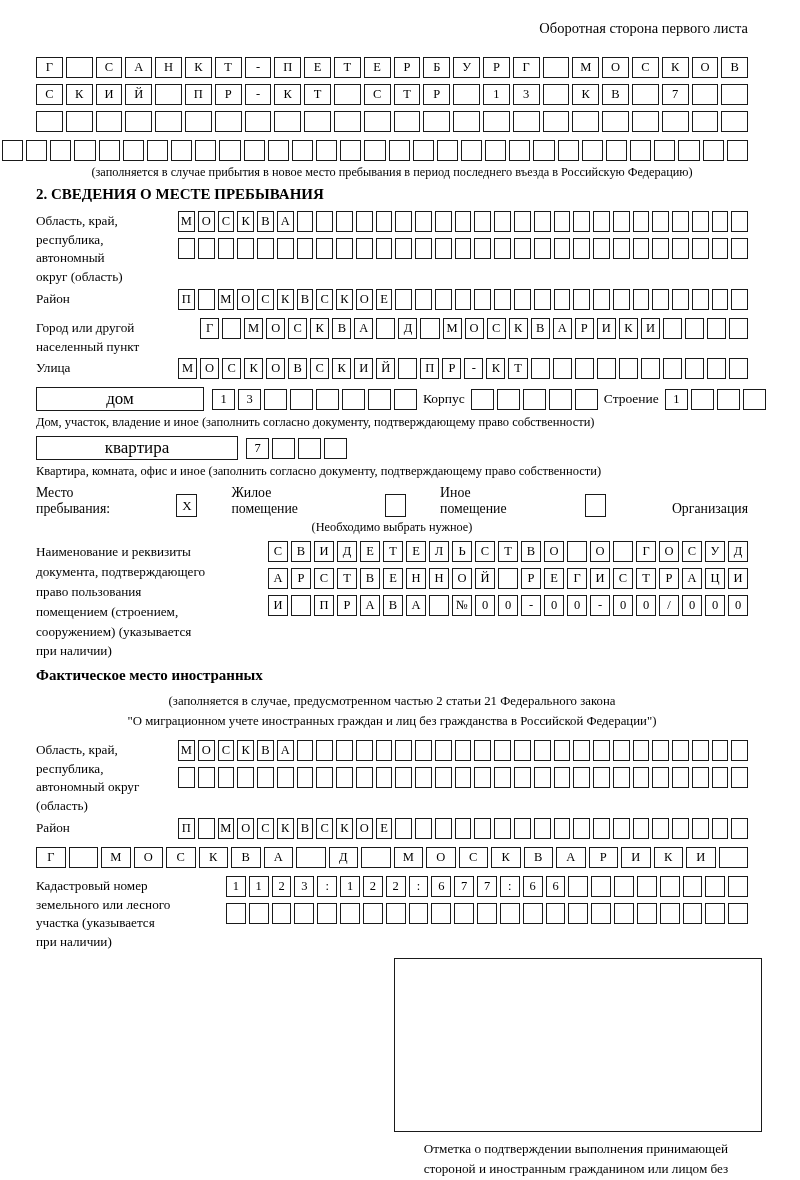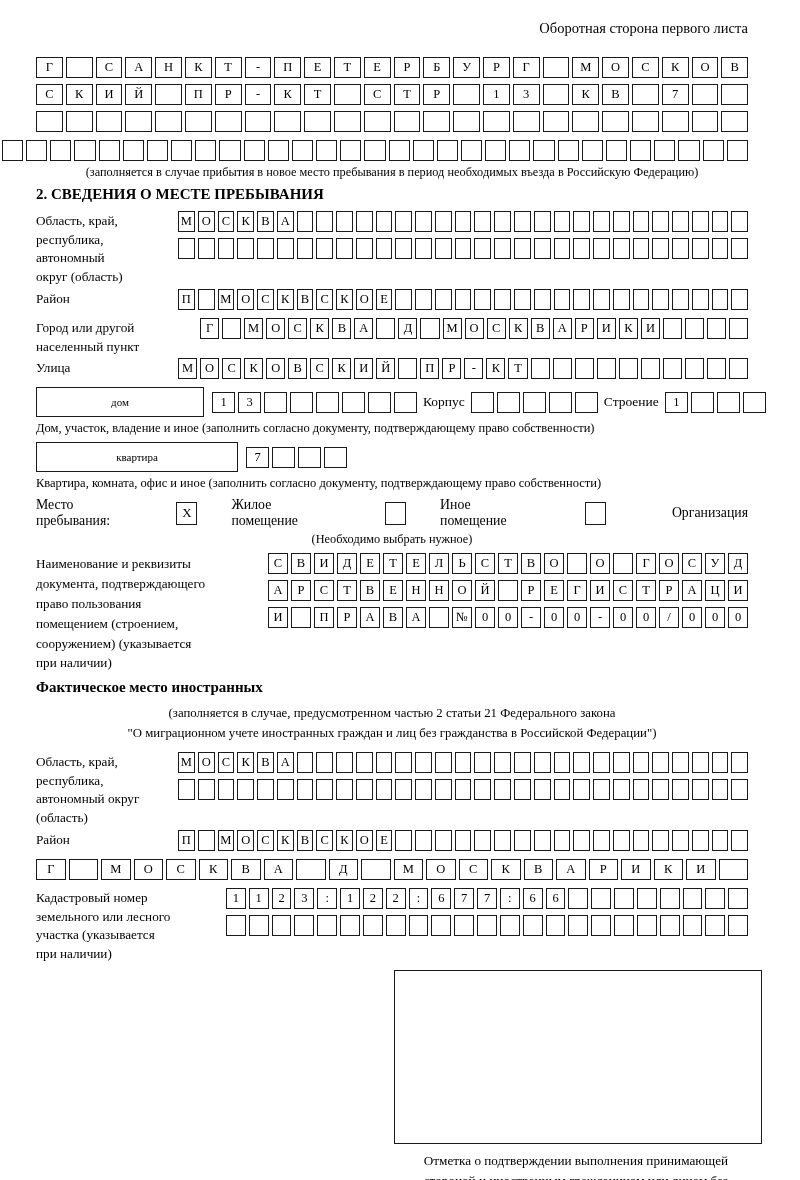--- a/index.html
+++ b/index.html
@@ -31,29 +31,29 @@
 
   .fullrow { margin-left: -34px; margin-bottom: 4px; }
 
   .note-center { text-align: center; font-size: 12.3px; margin-bottom: 6px; white-space: pre-line; }
   .caption-left { font-size: 12.5px; margin: 0 0 6px; }
 
   .sec-title { text-align: left; font-weight: bold; font-size: 15px; margin: 6px 0 8px; }
 
   .houserow { display: flex; align-items: center; margin: 2px 0 4px; }
   .widebox {
-    border: 1.5px solid #1a1a1a; height: 30px; display: flex;
-    align-items: center; justify-content: center; font-size: 11px; flex: none;
+    border: 1.5px solid #1a1a1a; height: 24px; display: flex;
+    align-items: center; justify-content: center; font-size: 17px; flex: none;
   }
   .housebox { width: 168px; margin-right: 8px; }
   .aptbox { width: 202px; margin-right: 8px; }
   .inline-lbl { font-size: 13.5px; margin: 0 6px; flex: none; }
   .houserow .cellrow { margin-bottom: 0; }
 
-  .stayrow { display: flex; align-items: center; margin: 4px 0 3px; font-size: 13.8px; gap: 24px; }
+  .stayrow { display: flex; align-items: flex-end; margin: 4px 0 3px; font-size: 13.8px; gap: 24px; }
   .cbox {
     width: 21px; height: 23px; border: 1.5px solid #1a1a1a; flex: none;
     display: flex; align-items: center; justify-content: center; font-size: 13px;
   }
   .stayrow .gap8 { margin-left: 8px; }
   .stayrow .gap10 { margin-left: 10px; }
   .stayrow .gap26 { margin-left: 26px; }
   .stayrow .gap42 { margin-left: 42px; }
 
   .fact-note { text-align: center; font-size: 12.8px; margin-bottom: 8px; white-space: pre-line; line-height: 1.55; }
@@ -184,21 +184,21 @@
       <span class="cell"></span>
       <span class="cell"></span>
       <span class="cell"></span>
       <span class="cell"></span>
       <span class="cell"></span>
       <span class="cell"></span>
       <span class="cell"></span>
       <span class="cell"></span>
       <span class="cell"></span>
     </div>
-  <div class="note-center">(заполняется в случае прибытия в новое место пребывания в период необходимых въезда в Российскую Федерацию)</div>
+  <div class="note-center">(заполняется в случае прибытия в новое место пребывания в период последнего въезда в Российскую Федерацию)</div>
 
   <div class="sec-title">2. СВЕДЕНИЯ О МЕСТЕ ПРЕБЫВАНИЯ</div>
 
   <div class="block">
     <div class="lbl">Область, край,
 республика,
 автономный
 округ (область)</div>
     <div class="rows">
       <div class="cellrow">

